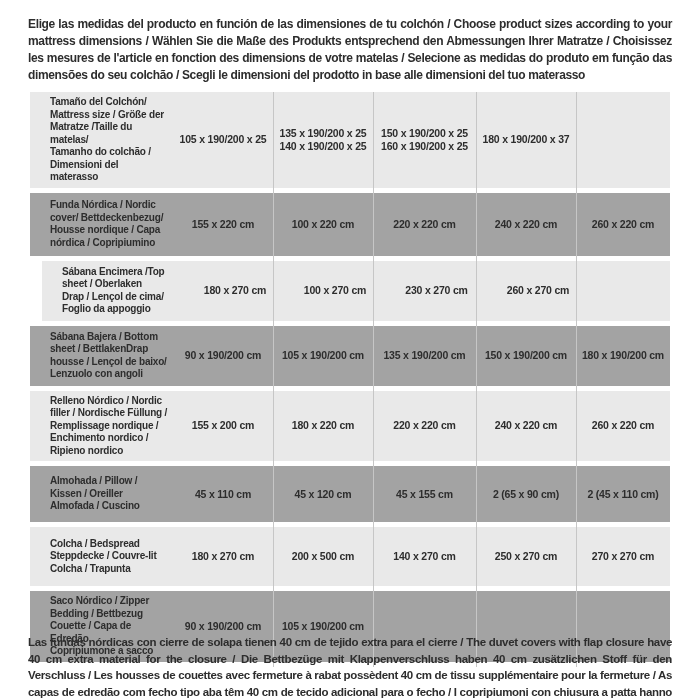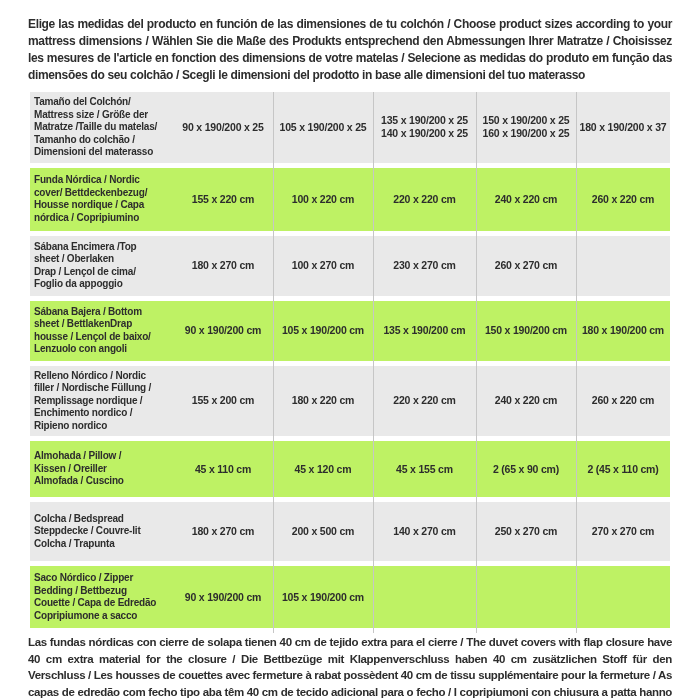--- a/index.html
+++ b/index.html
@@ -29,40 +29,40 @@
   }
   .size-table{
     position:absolute;
     left:30px;top:92px;
     width:640px;
   }
   .trow{
     display:grid;
     grid-template-columns:143px 100px 100px 103px 100px 94px;
     margin-bottom:5px;
-    background:#bef264;
+    background:#a3a3a3;
   }
   .trow.stripe{background:var(--stripe);}
   .trow:nth-child(1){min-height:67px;}
   .trow:nth-child(2){min-height:63px;}
-  .trow:nth-child(3){min-height:60px;}
+  .trow:nth-child(3){min-height:60px;margin-left:12px;}
   .trow:nth-child(4){min-height:60px;}
   .trow:nth-child(5){min-height:70px;}
   .trow:nth-child(6){min-height:56px;}
   .trow:nth-child(7){min-height:59px;}
   .trow:nth-child(8){min-height:62px;}
   .cell{
     display:flex;
     align-items:center;
     white-space:pre-line;
     font-weight:bold;
   }
   .cell.label{
     justify-content:flex-start;
-    padding:4px 4px 4px 4px;
+    padding:4px 4px 4px 20px;
     font-size:10px;
     line-height:12.5px;
     letter-spacing:-0.2px;
   }
   .cell.val{
     justify-content:center;
     text-align:center;
     padding:4px 2px;
     font-size:10.5px;
     line-height:13px;
@@ -96,21 +96,20 @@
   <div class="intro">Elige las medidas del producto en función de las dimensiones de tu colchón / Choose product sizes according to your mattress dimensions / Wählen Sie die Maße des Produkts entsprechend den Abmessungen Ihrer Matratze / Choisissez les mesures de l'article en fonction des dimensions de votre matelas / Selecione as medidas do produto em função das dimensões do seu colchão / Scegli le dimensioni del prodotto in base alle dimensioni del tuo materasso</div>
 
   <div class="size-table">
 
     <div class="trow stripe">
       <div class="cell label">Tamaño del Colchón/
 Mattress size / Größe der
 Matratze /Taille du matelas/
 Tamanho do colchão /
 Dimensioni del materasso</div>
-      <div class="cell val">90 x 190/200 x 25</div>
       <div class="cell val">105 x 190/200 x 25</div>
       <div class="cell val">135 x 190/200 x 25
 140 x 190/200 x 25</div>
       <div class="cell val">150 x 190/200 x 25
 160 x 190/200 x 25</div>
       <div class="cell val">180 x 190/200 x 37</div>
     </div>
 
     <div class="trow">
       <div class="cell label">Funda Nórdica /  Nordic

